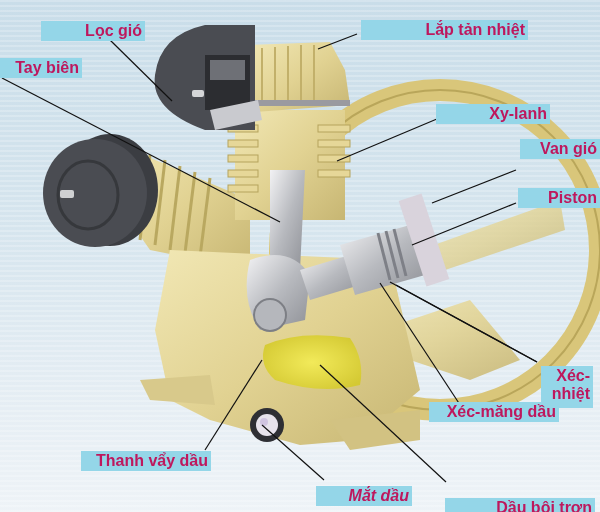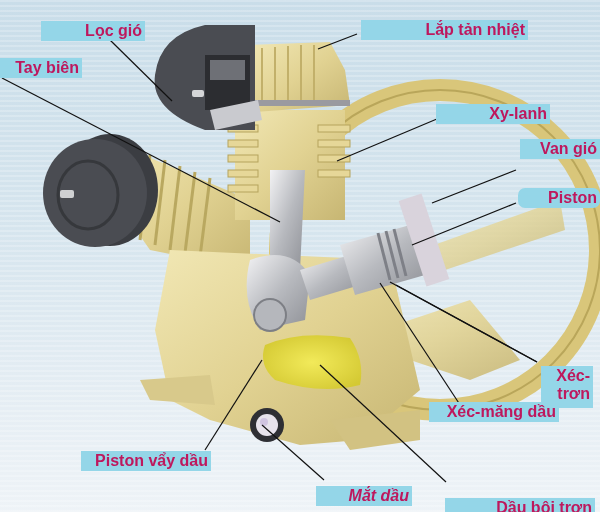--- a/index.html
+++ b/index.html
@@ -149,21 +149,21 @@
     <line x1="324" y1="480" x2="262" y2="425"></line>
     <line x1="446" y1="482" x2="320" y2="365"></line>
   </g>
 </svg>
 
 <div class="label" style="left:41px;top:21px;width:98px;">Lọc gió</div>
 <div class="label" style="left:0px;top:58px;width:76px;">Tay biên</div>
 <div class="label" style="left:361px;top:20px;width:140px;padding-left:24px;">Lắp tản nhiệt</div>
 <div class="label" style="left:436px;top:104px;width:108px;">Xy-lanh</div>
 <div class="label" style="left:520px;top:139px;width:74px;">Van gió</div>
-<div class="label" style="left:518px;top:188px;width:76px;border-radius:7px;">Piston</div>
+<div class="label" style="left:518px;top:188px;width:76px;">Piston</div>
 <div class="label" style="left:541px;top:366px;width:46px;height:40px;white-space:normal;">
   <div>Xéc-</div>
-  <div>trơn</div>
+  <div>nhiệt</div>
 </div>
 <div class="label" style="left:429px;top:402px;width:124px;">Xéc-măng dầu</div>
-<div class="label" style="left:81px;top:451px;width:124px;">Piston vẩy dầu</div>
+<div class="label" style="left:81px;top:451px;width:124px;">Thanh vẩy dầu</div>
 <div class="label" style="left:316px;top:486px;width:90px;font-style:italic;">Mắt dầu</div>
 <div class="label" style="left:445px;top:482px;width:144px;margin-top:16px;">Dầu bôi trơn</div>
 
 </body></html>

